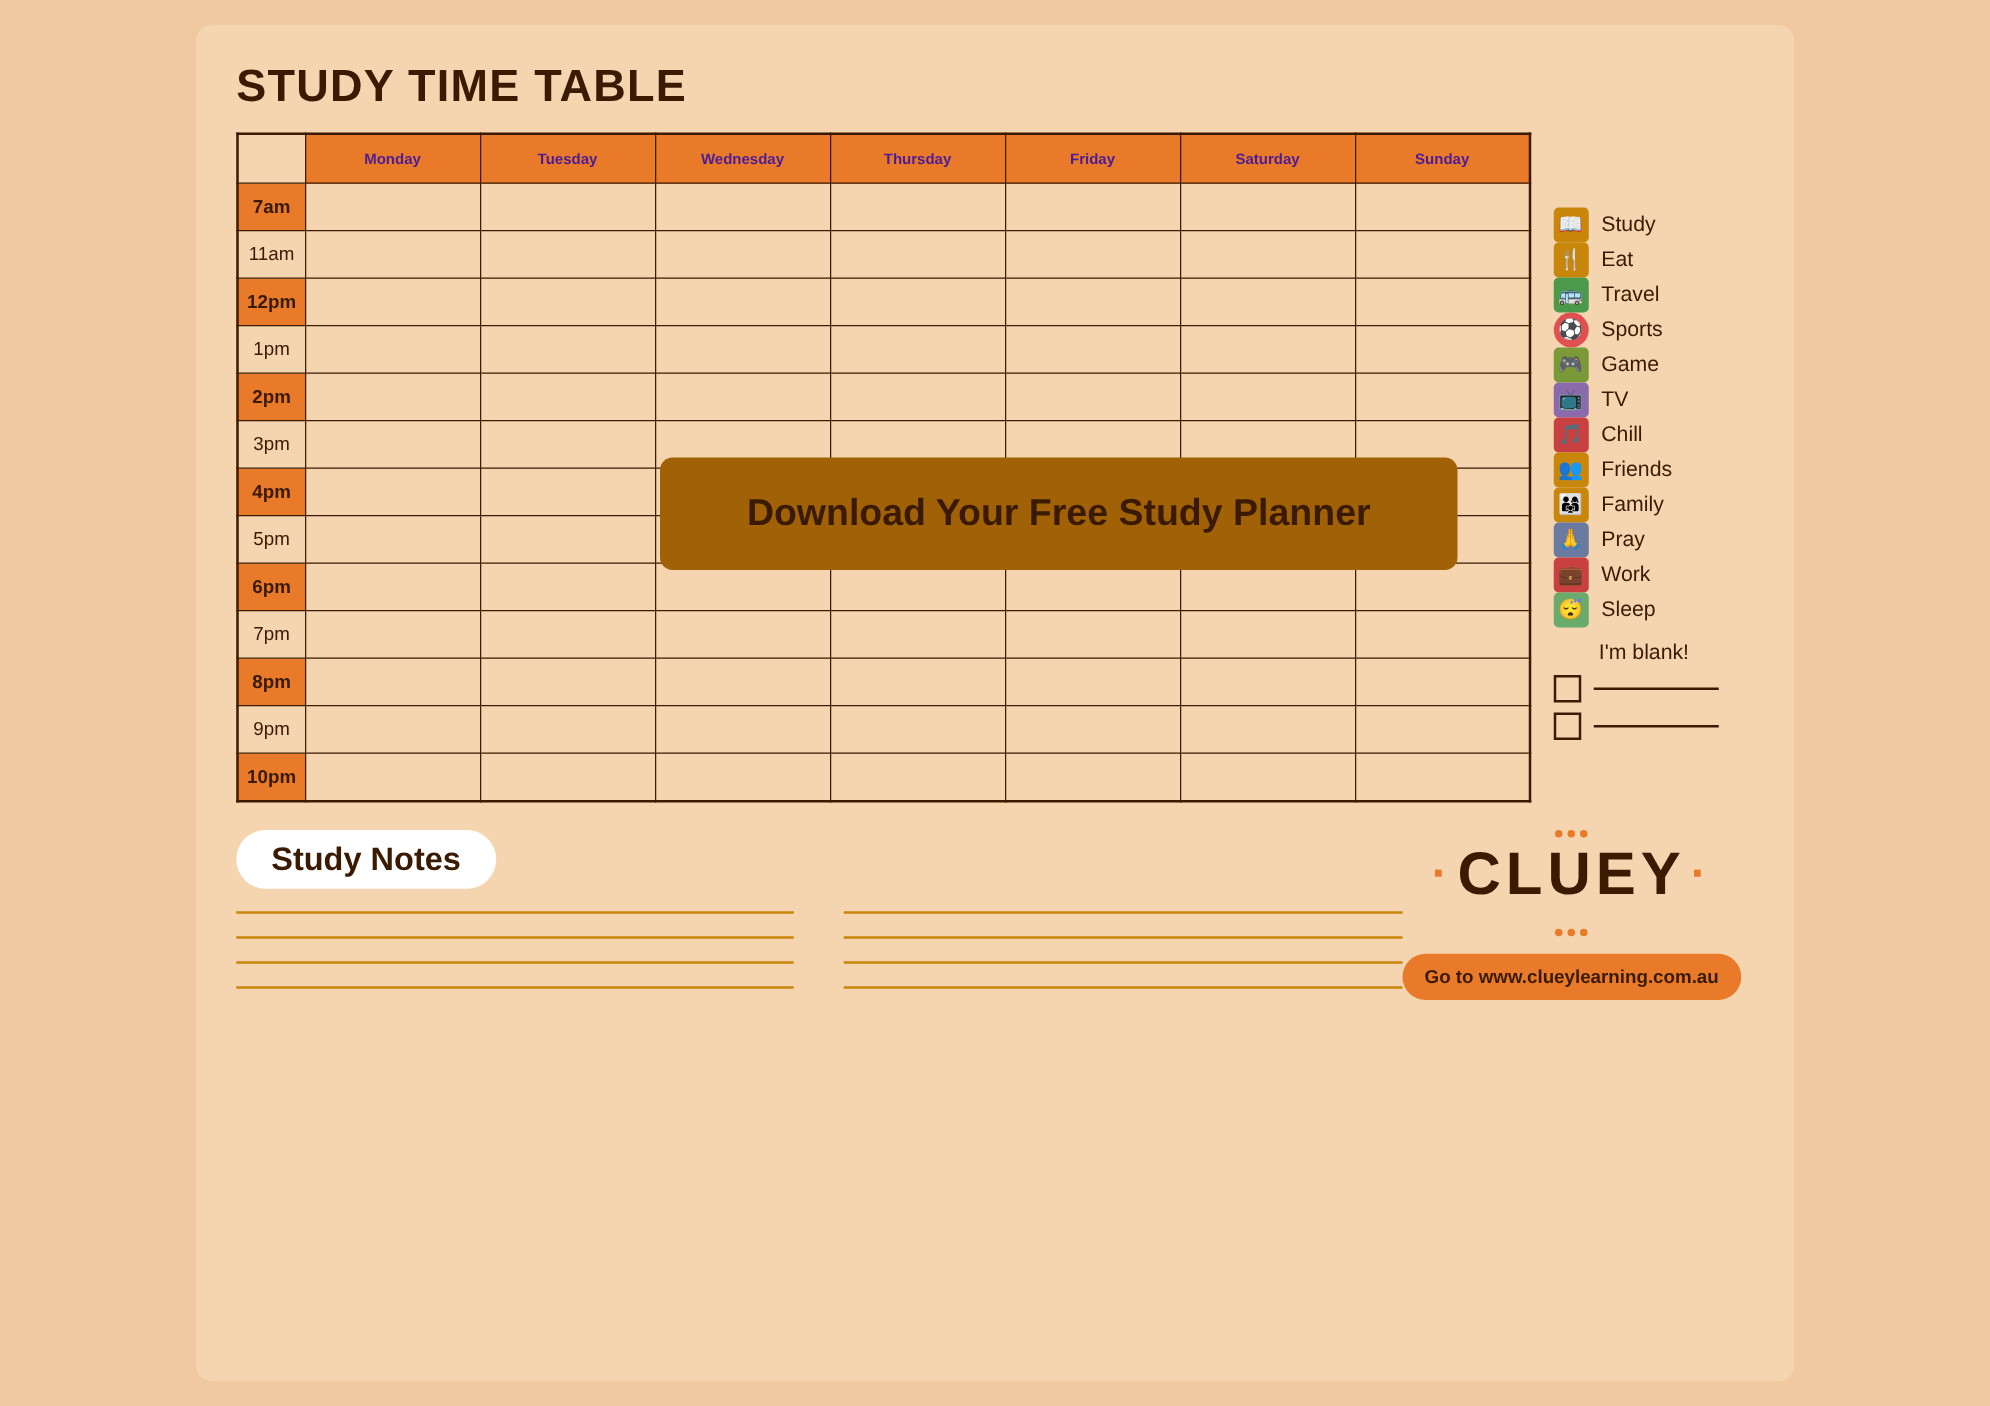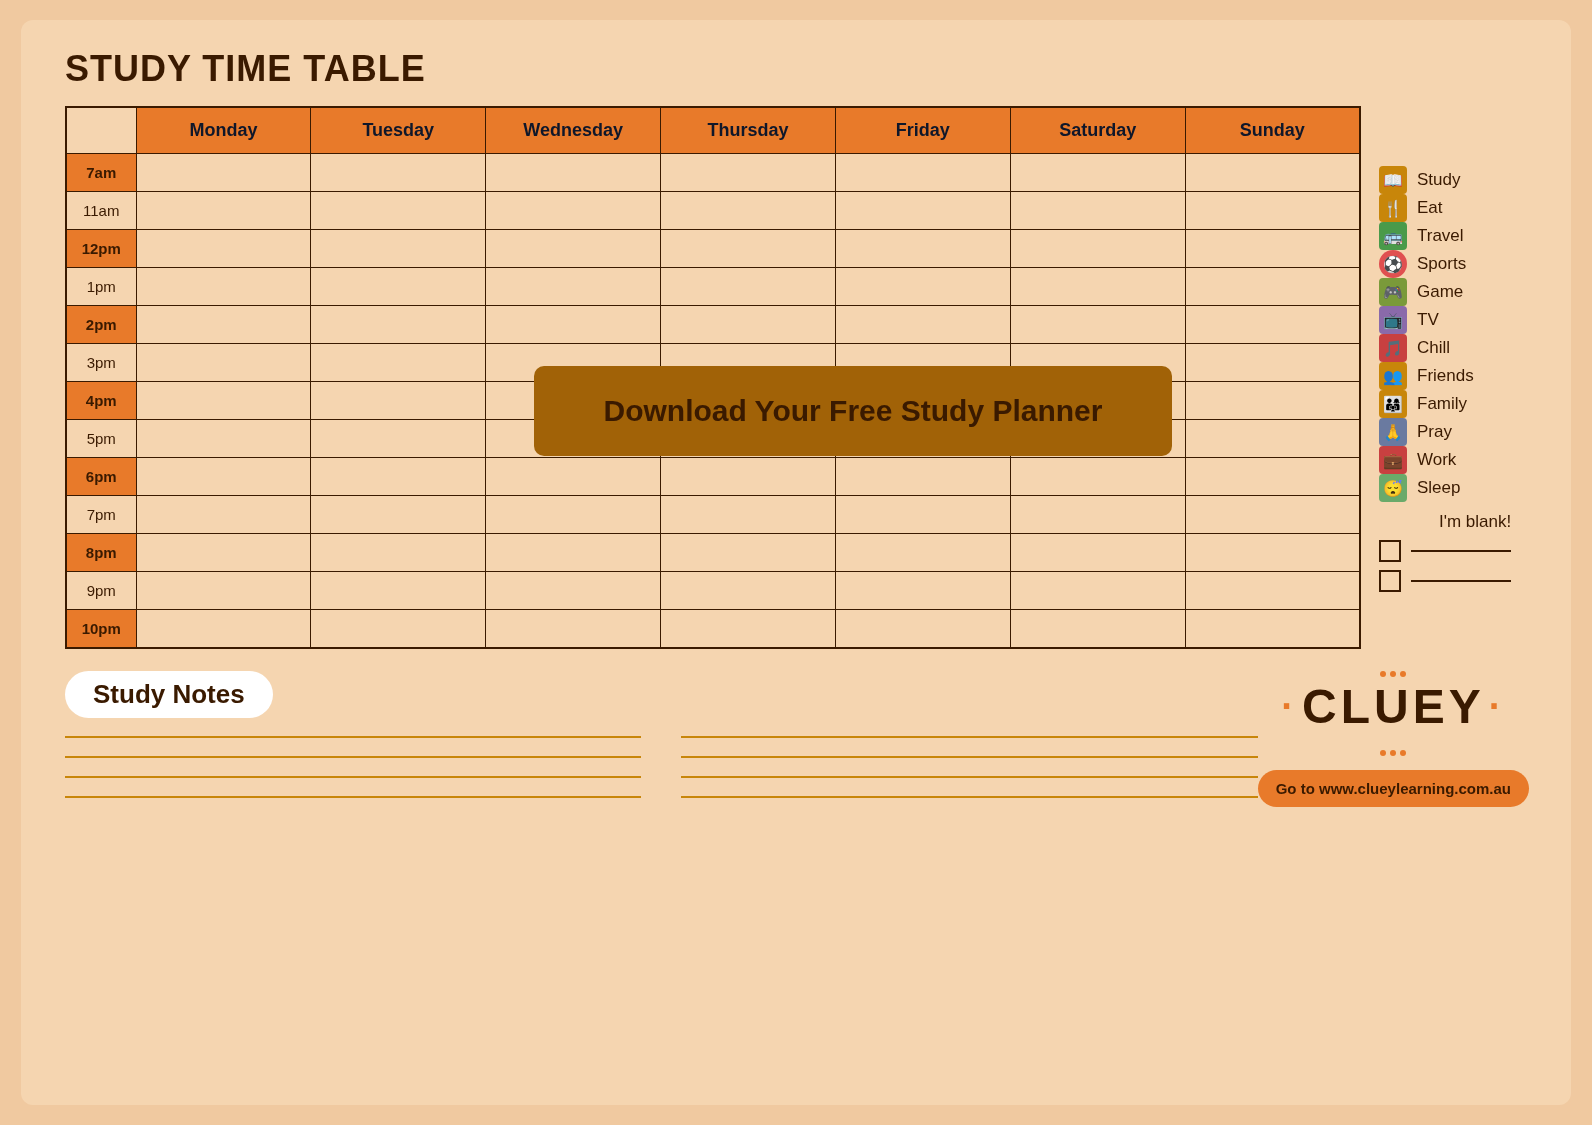--- a/index.html
+++ b/index.html
@@ -6,26 +6,26 @@
     body {
       width: 1592px;
       height: 1125px;
       background: #f0c9a0;
       font-family: Arial, sans-serif;
       overflow: hidden;
       position: relative;
     }
 
     .page {
-      width: 1550px;
+      width: 1278px;
       height: 1085px;
       background: #f5d5b0;
       margin: 20px auto;
       border-radius: 12px;
-      padding: 28px 32px 24px 44px;
+      padding: 28px 32px 24px 32px;
       position: relative;
     }
 
     .page-title {
       font-size: 36px;
       font-weight: 900;
       color: #3a1a00;
       letter-spacing: 1px;
       margin-bottom: 16px;
     }
@@ -43,22 +43,22 @@
     }
 
     .timetable {
       width: 100%;
       border-collapse: collapse;
       border: 2px solid #3a1a00;
     }
 
     .timetable th {
       background: #e87a2a;
-      color: #0f172a;
-      font-size: 18px;
+      color: #4c1d95;
+      font-size: 12px;
       font-weight: 700;
       text-align: center;
       padding: 12px 6px;
       border: 1.5px solid #3a1a00;
     }
 
     .timetable th.empty-header {
       background: #f5d5b0;
     }
 
@@ -149,21 +149,21 @@
     .icon-chill { background: #c84040; }
     .icon-friends { background: #c8860a; }
     .icon-family { background: #c8860a; }
     .icon-pray { background: #6a7aa0; }
     .icon-work { background: #c84040; }
     .icon-sleep { background: #6aaa6a; }
 
     .legend-blank {
       font-size: 17px;
       color: #3a1a00;
-      margin-left: 60px;
+      margin-left: 36px;
       margin-top: 4px;
     }
 
     .legend-checkbox-row {
       display: flex;
       align-items: center;
       gap: 10px;
       margin-top: 2px;
     }
 

